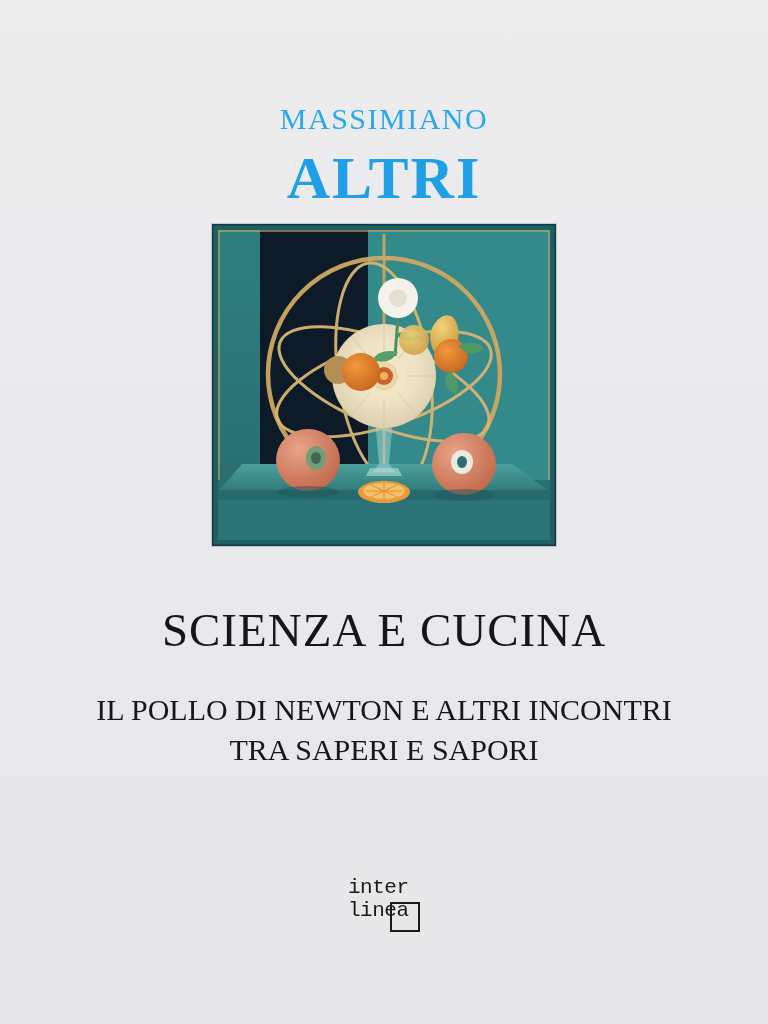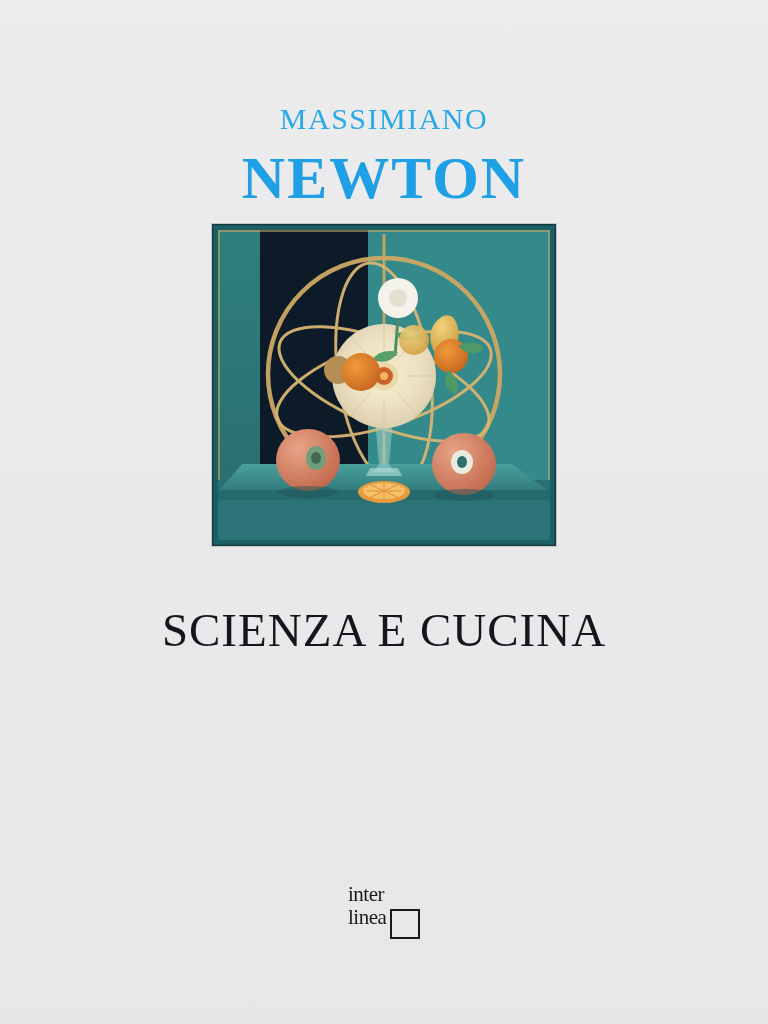--- a/index.html
+++ b/index.html
@@ -92,22 +92,21 @@
     top: 876px;
     left: 0;
     width: 768px;
     display: flex;
     justify-content: center;
   }
   .logo-box {
     position: relative;
     width: 72px;
     height: 56px;
-    font-family: Liberation Serif, serif;
-    margin-top: 7px;
+    font-family: Liberation Mono, monospace;
   }
   .logo-text {
     position: absolute;
     left: 0;
     top: 0;
     font-size: 21px;
     line-height: 1.1;
     letter-spacing: -0.5px;
     color: #1a1a1a;
     font-weight: 400;
@@ -133,21 +132,21 @@
     opacity: 0.0;
   }
 </style>
 </head>
 <body>
 
 <div class="cover">
 
   <div class="author-block">
     <div class="author-first">MASSIMIANO</div>
-    <div class="author-last">NEWTON</div>
+    <div class="author-last">ALTRI</div>
   </div>
 
   <div class="artwork">
     <svg class="art-svg" viewBox="0 0 344 322" xmlns="http://www.w3.org/2000/svg">
       <defs>
         <linearGradient id="wallL" x1="0" y1="0" x2="0" y2="1">
           <stop offset="0" stop-color="#2f7f7e"></stop>
           <stop offset="1" stop-color="#2a6f72"></stop>
         </linearGradient>
         <linearGradient id="wallR" x1="0" y1="0" x2="0" y2="1">
@@ -266,20 +265,24 @@
           <line x1="159" y1="273" x2="185" y2="261"></line>
         </g>
       </g>
 
       <rect x="0.75" y="0.75" width="342.5" height="320.5" fill="none" stroke="#123c44" stroke-width="1.5"></rect>
     </svg>
   </div>
 
   <div class="title-main">SCIENZA E CUCINA</div>
 
+  <div class="subtitle">
+    <span class="line">IL POLLO DI NEWTON E ALTRI INCONTRI</span>
+    <span class="line">TRA SAPERI E SAPORI</span>
+  </div>
 
   <div class="publisher">
     <div class="logo-box">
       <div class="logo-text">
         <span class="l1">inter</span>
         <span class="l2">linea</span>
       </div>
       <div class="logo-square"></div>
     </div>
   </div>

